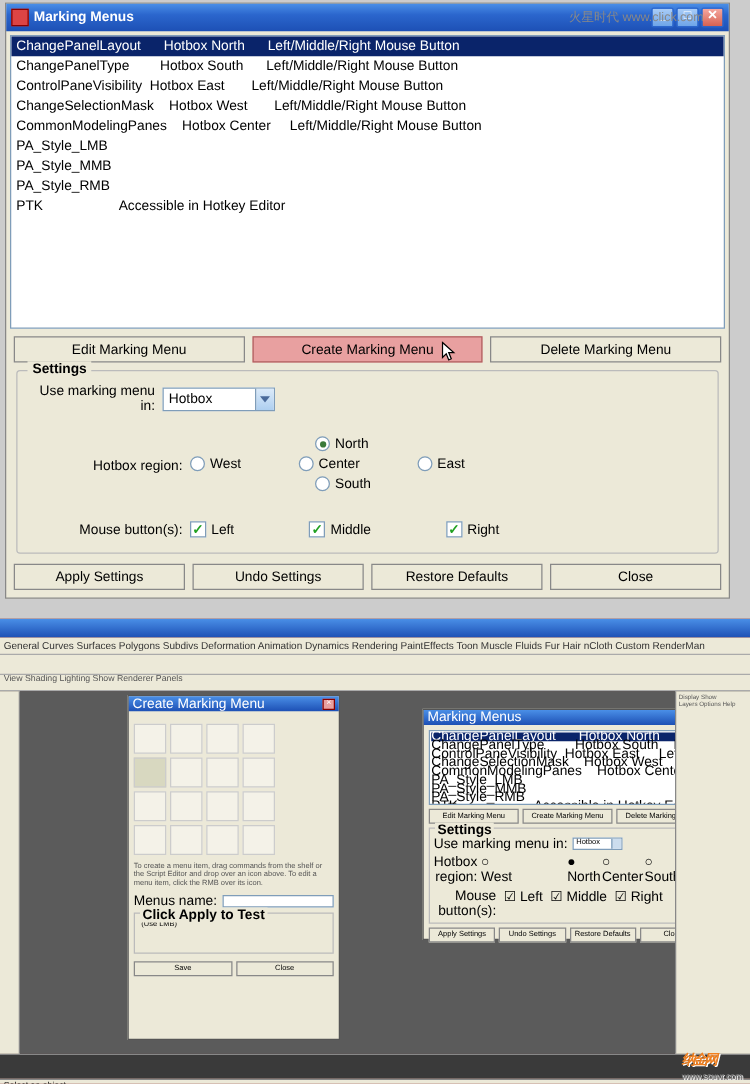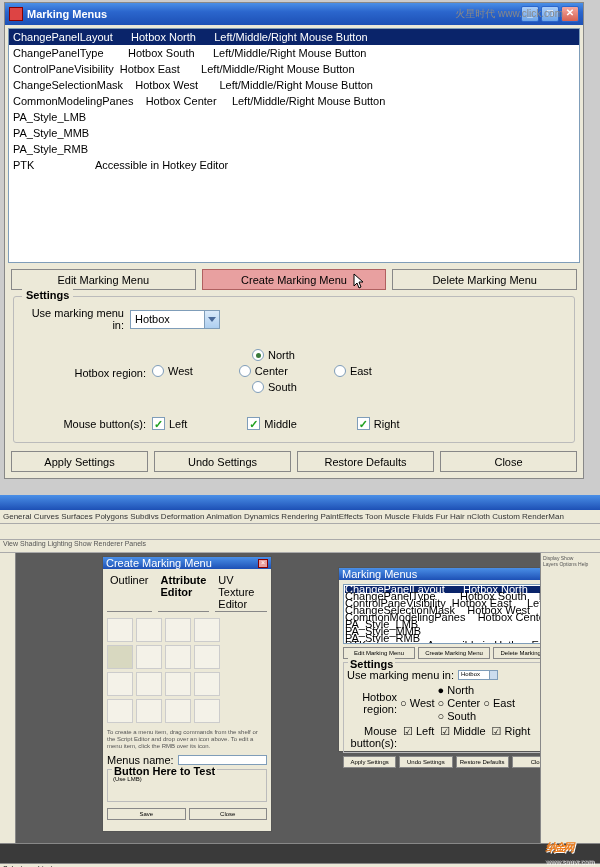--- a/index.html
+++ b/index.html
@@ -185,25 +185,20 @@
   <div class="workspace">
     <div class="side-toolbar"></div>
     <div class="viewport">
 
       <div class="sub-win" style="left:86px;top:3px;width:170px;height:276px;">
         <div class="sub-titlebar">
           <span>Create Marking Menu</span>
           <div class="close">×</div>
         </div>
         <div class="sub-content">
-          <div class="sub-tabs">
-            <div class="sub-tab">Outliner</div>
-            <div class="sub-tab active">Attribute Editor</div>
-            <div class="sub-tab">UV Texture Editor</div>
-          </div>
           <div class="icon-grid">
             <div class="icon-cell"></div>
               <div class="icon-cell"></div>
               <div class="icon-cell"></div>
               <div class="icon-cell"></div>
             <div class="icon-cell" style="background:#d8d8c0;"></div>
               <div class="icon-cell"></div>
               <div class="icon-cell"></div>
               <div class="icon-cell"></div>
             <div class="icon-cell"></div>
@@ -214,21 +209,21 @@
               <div class="icon-cell"></div>
               <div class="icon-cell"></div>
               <div class="icon-cell"></div>
           </div>
           <div style="font-size:6px;color:#555;line-height:7px;margin:4px 0;">To create a menu item, drag commands from the shelf or the Script Editor and drop over an icon above. To edit a menu item, click the RMB over its icon.</div>
           <div class="field-row">
             <span>Menus name:</span>
             <div class="small-input"></div>
           </div>
           <div class="sub-fieldset">
-            <div class="leg">Button Here to Test</div>
+            <div class="leg">Click Apply to Test</div>
             <div style="height:24px;padding:2px;font-size:6px;">(Use LMB)</div>
           </div>
           <div class="sub-btn-row" style="margin-top:6px;">
             <div class="sub-btn">Save</div>
             <div class="sub-btn">Close</div>
           </div>
         </div>
       </div>
 
       <div class="sub-win" style="left:322px;top:14px;width:232px;height:185px;">
@@ -258,21 +253,21 @@
             <div class="field-row">
               <span>Use marking menu in:</span>
               <div class="small-dd">
                   <span>Hotbox</span>
                   <div class="sa"></div>
                 </div>
             </div>
             <div style="display:flex;gap:3px;font-size:5px;align-items:center;margin:3px 0;">
               <span style="width:50px;text-align:right;">Hotbox region:</span>
               <span>○ <span>West</span></span>
-              <div style="display:flex;flex-direction:column;gap:1px;">
+              <div style="display:flex;gap:1px;margin-left:41px;">
                 <span>● <span>North</span></span>
                 <span>○ <span>Center</span></span>
                 <span>○ <span>South</span></span>
               </div>
               <span>○ <span>East</span></span>
             </div>
             <div style="display:flex;gap:6px;font-size:5px;">
               <span style="width:50px;text-align:right;">Mouse button(s):</span>
               <span>☑ <span>Left</span></span>
               <span>☑ <span>Middle</span></span>

